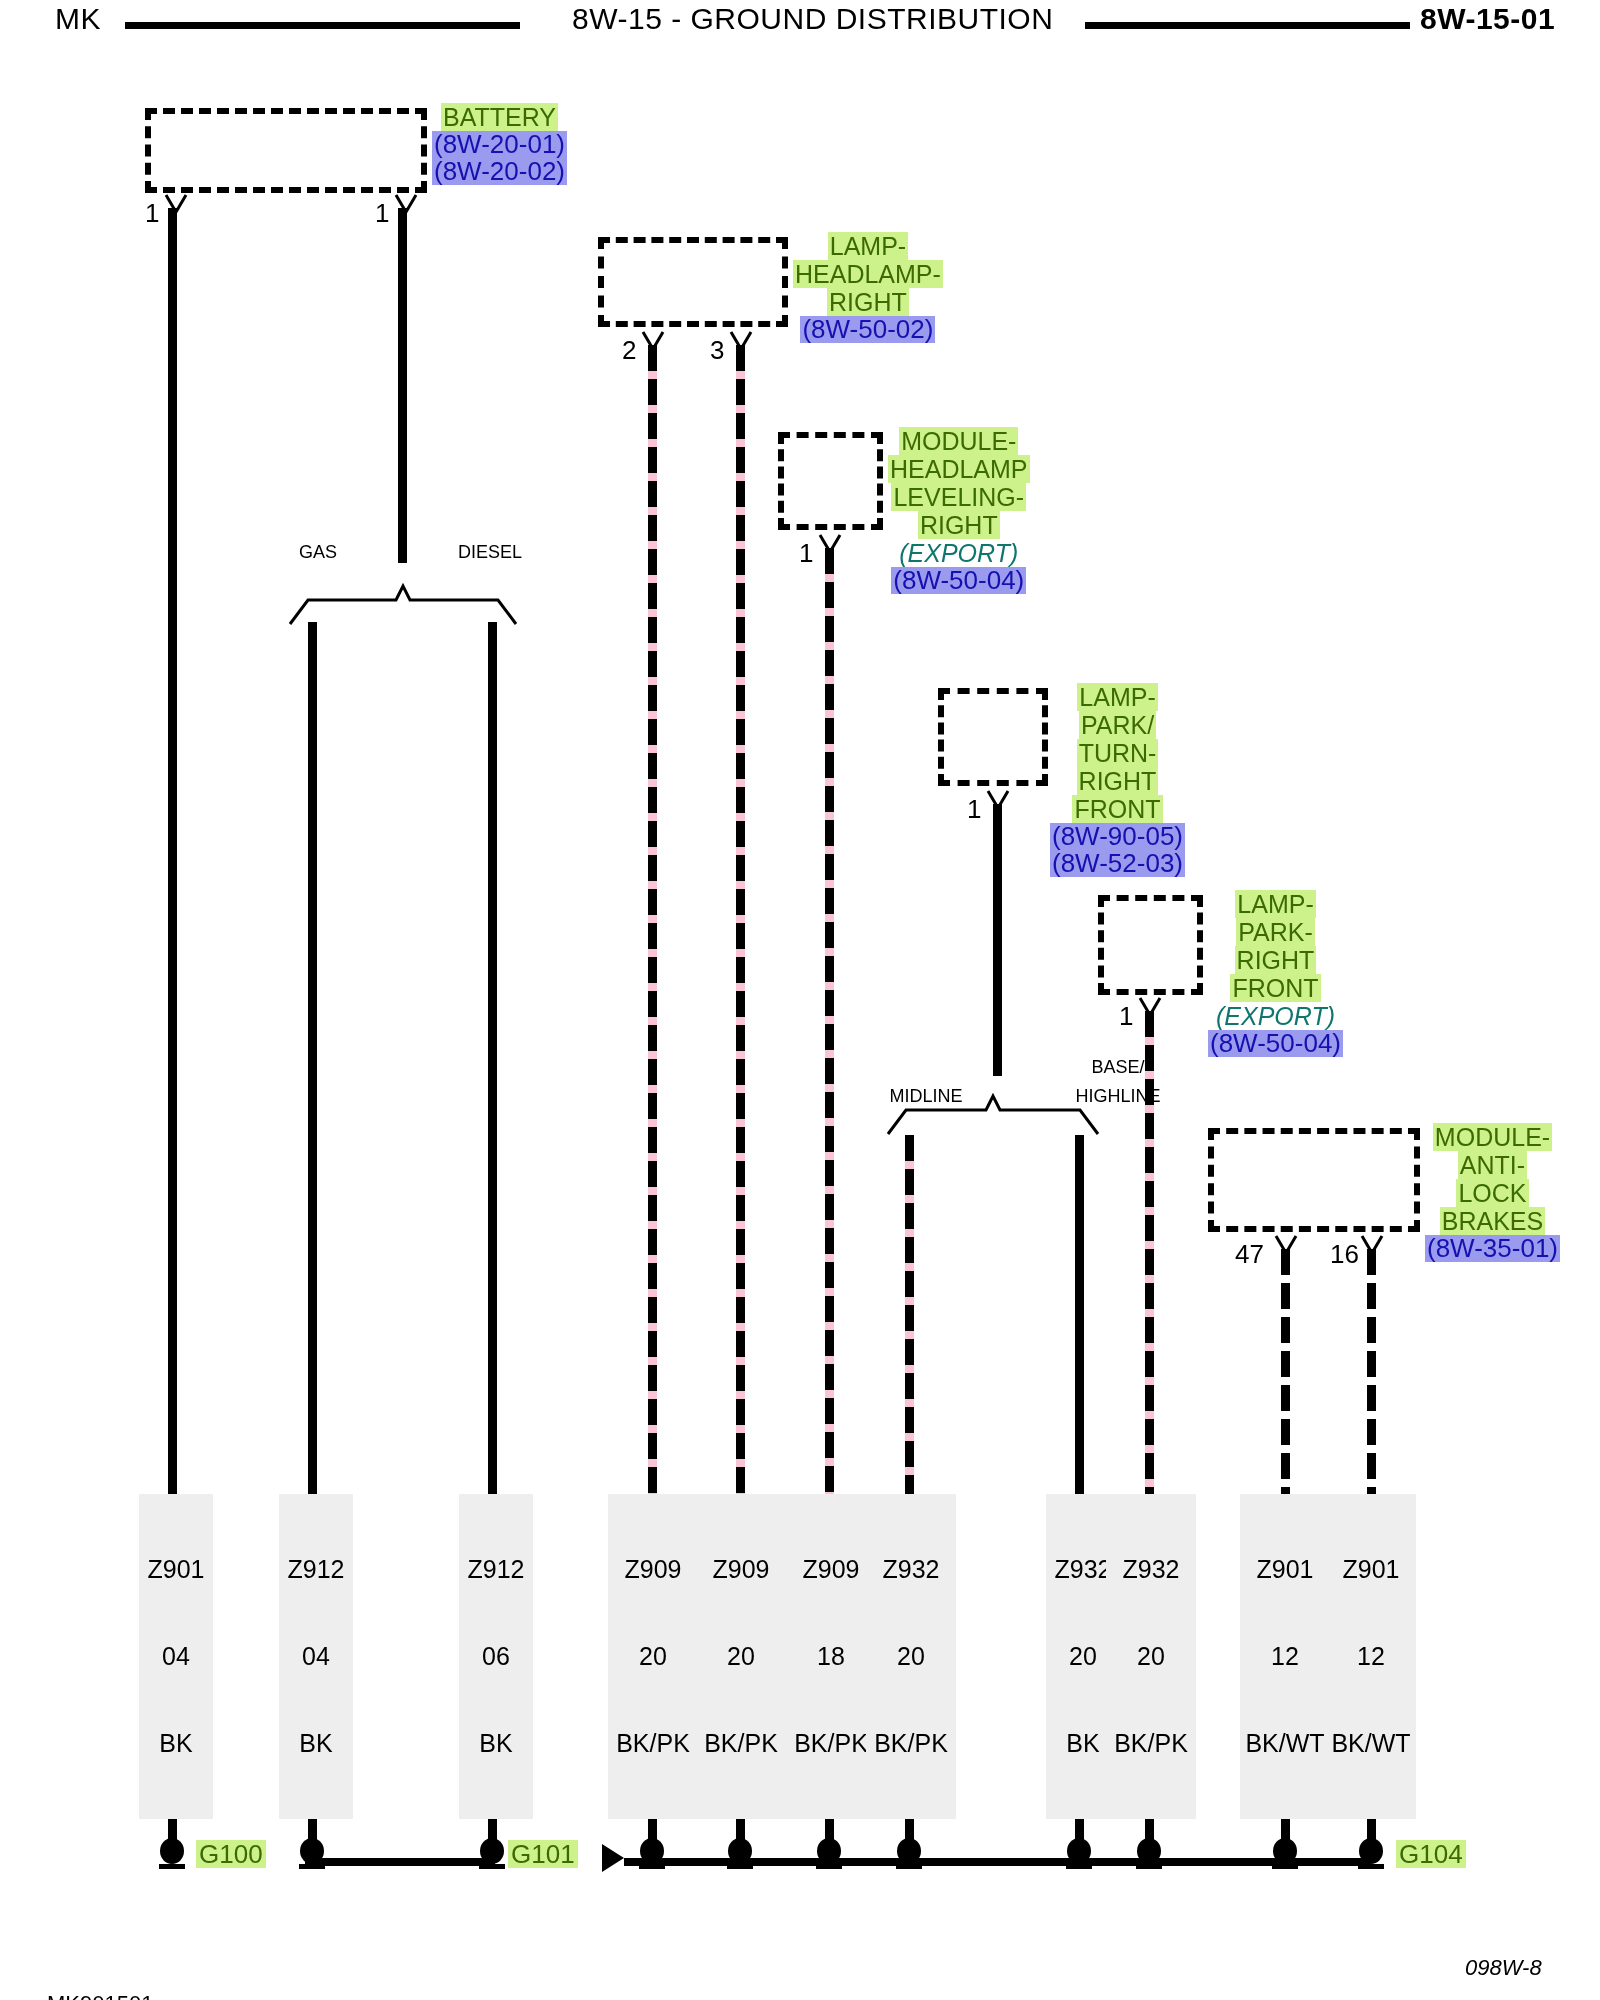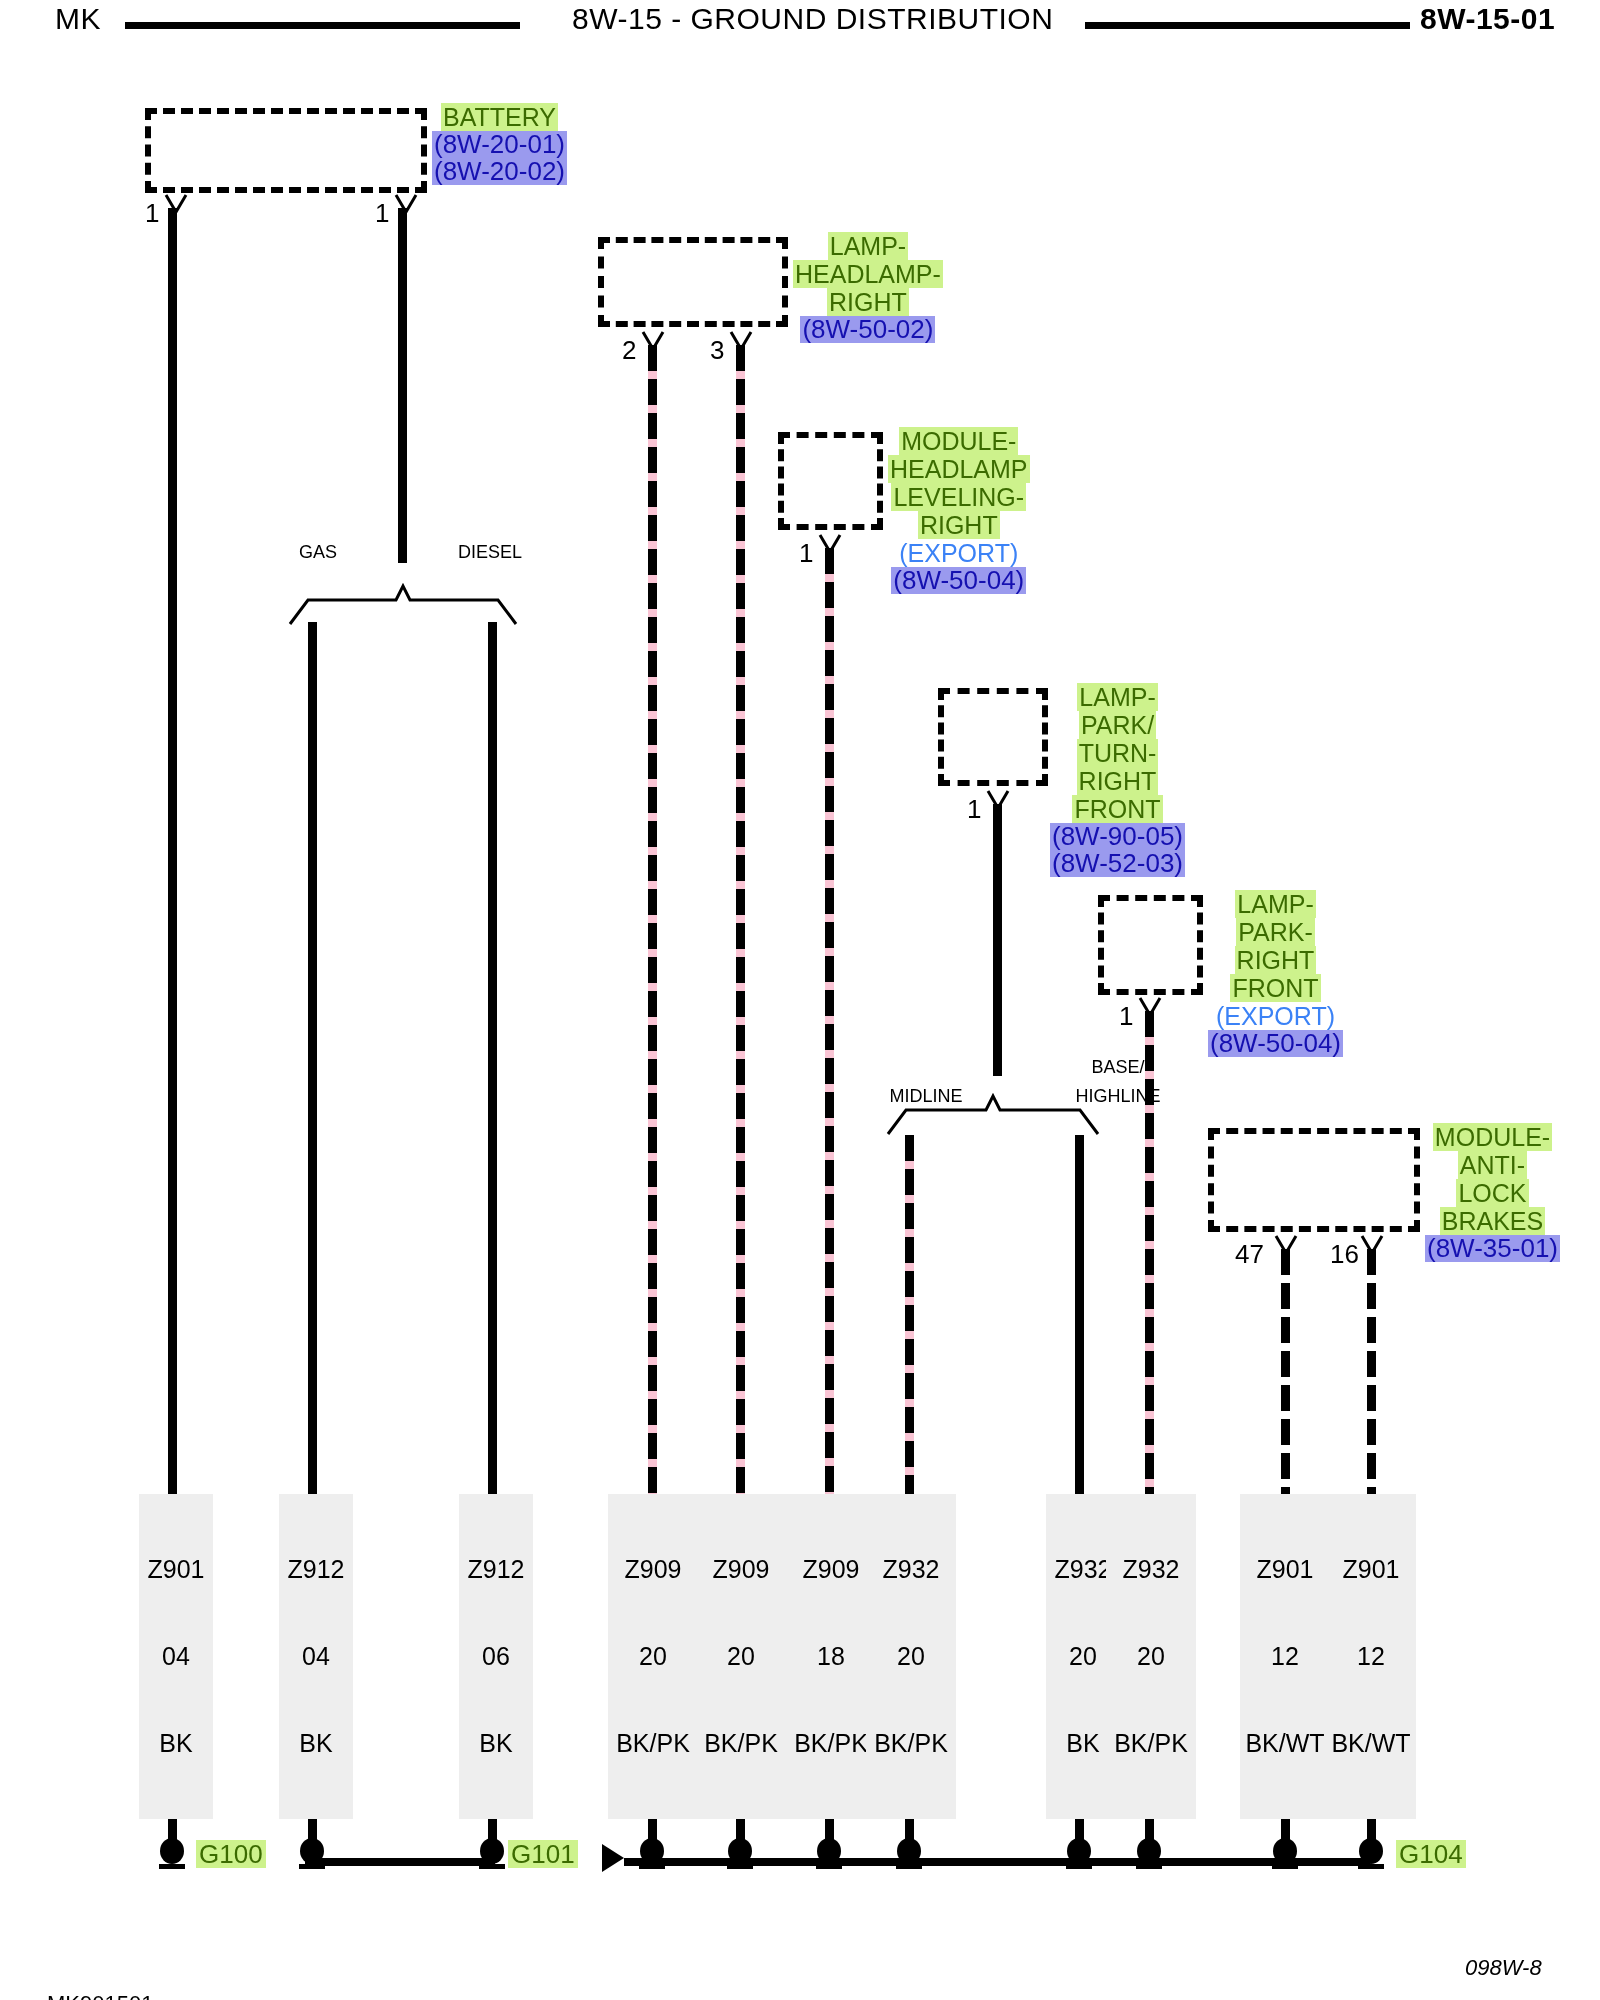--- a/index.html
+++ b/index.html
@@ -14,21 +14,21 @@
   .ftr{position:absolute;font-size:22px;white-space:nowrap;}
 
   
   .comp-box{position:absolute;box-sizing:border-box;
     border:6px dashed #000;background:transparent;}
 
   
   .lbl-stack{position:absolute;display:flex;flex-direction:column;align-items:center;}
   .lbl-name{font-size:25px;line-height:28px;color:#3b6b00;background:#cdf28c;
      white-space:pre;padding:0 2px;}
-  .lbl-plain{font-size:25px;line-height:28px;color:#3b82f6;white-space:pre;padding:0 2px;}
+  .lbl-plain{font-size:25px;line-height:28px;color:#0f766e;white-space:pre;padding:0 2px;font-style:italic;}
   .lbl-ref{font-size:26px;line-height:27px;color:#1510b0;background:#9a9aee;
      white-space:pre;padding:0 2px;}
   .pin-num{font-size:26px;line-height:26px;}
   .pin-v{position:absolute;width:24px;height:20px;}
 
   
   .wire{position:absolute;width:9px;background:#000;}
   .wire-pk{position:absolute;width:9px;
      background:repeating-linear-gradient(to bottom,#000 0 26px,#f9c4d4 26px 34px);}
   .wire-wt{position:absolute;width:9px;

